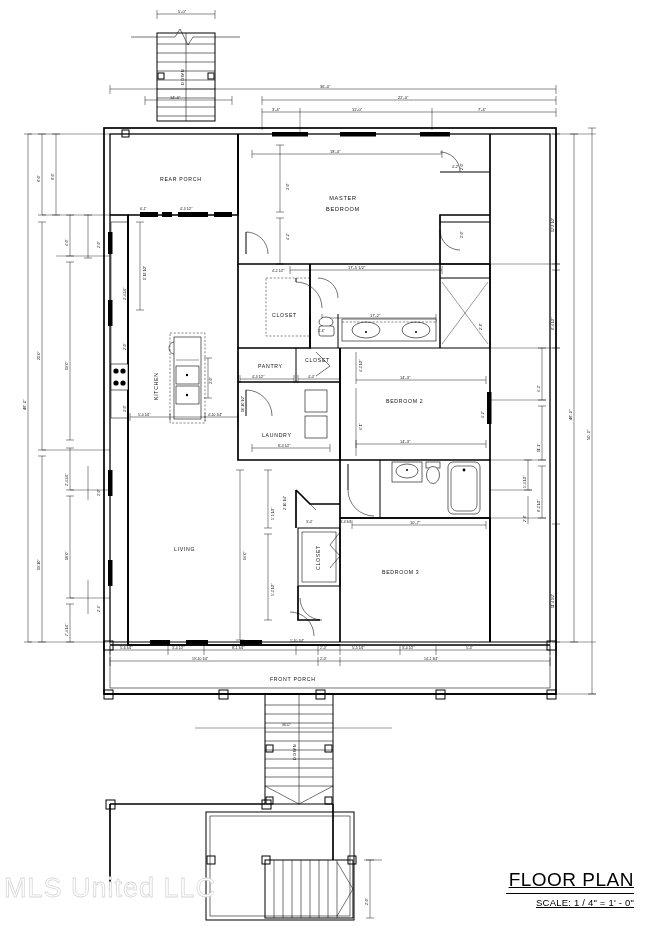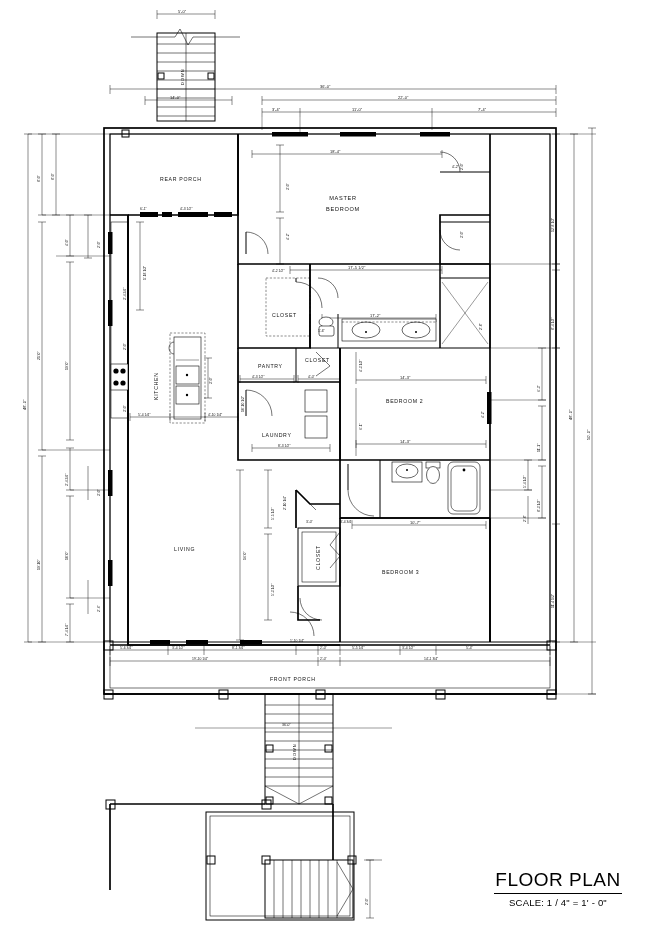--- a/index.html
+++ b/index.html
@@ -12,21 +12,21 @@
   .dimsm{font-family:"Liberation Sans",sans-serif;font-size:3.4px;fill:#111;}
   .stair-txt{font-family:"Liberation Sans",sans-serif;font-size:4px;fill:#111;letter-spacing:1px;}
   .wall{fill:none;stroke:#000;stroke-width:1.7;}
   .wallthin{fill:none;stroke:#000;stroke-width:1.0;}
   .thin{fill:none;stroke:#000;stroke-width:.55;}
   .hair{fill:none;stroke:#000;stroke-width:.4;}
   .dash{fill:none;stroke:#000;stroke-width:.45;stroke-dasharray:2.2 1.6;}
   .fix{fill:#fff;stroke:#000;stroke-width:.6;}
   .solidblk{fill:#000;stroke:none;}
   .dimline{stroke:#000;stroke-width:.45;fill:none;}
-  #titleblock{position:absolute;right:28px;bottom:22px;text-align:center;}
+  #titleblock{position:absolute;right:16px;bottom:22px;text-align:right;text-decoration:underline;}
   #titleblock .tb-title{font-size:19px;letter-spacing:.5px;color:#000;font-family:"Liberation Sans",sans-serif;}
   #titleblock .tb-rule{border-top:1.6px solid #000;margin:2px 0 3px 0;width:128px;}
   #titleblock .tb-scale{font-size:9.5px;letter-spacing:.2px;color:#000;font-family:"Liberation Sans",sans-serif;}
   #watermark{position:absolute;left:4px;bottom:26px;font-size:27px;letter-spacing:1px;
     color:#fff;-webkit-text-stroke:.8px #d8d8d8;font-family:"Liberation Sans",sans-serif;
     white-space:nowrap;user-select:none;}
 </style>
 </head>
 <body>
 
@@ -612,20 +612,21 @@
     <rect x="348" y="856" width="8" height="8" class="wallthin"></rect>
     <line x1="364" y1="860" x2="382" y2="860" class="dimline"></line>
     <line x1="370" y1="860" x2="370" y2="918" class="dimline"></line>
     <line x1="366" y1="860" x2="374" y2="860" class="dimline"></line>
     <line x1="366" y1="918" x2="374" y2="918" class="dimline"></line>
     <text class="dimsm" transform="translate(368,905) rotate(-90)">2'-0"</text>
   </g>
 
 </svg>
 
+  <div id="watermark">MLS United LLC</div>
 
   <div id="titleblock">
     <div class="tb-title">FLOOR PLAN</div>
     <div class="tb-rule"></div>
     <div class="tb-scale">SCALE:  1 / 4" = 1' - 0"</div>
   </div>
 
 </div>
 
 </body></html>

